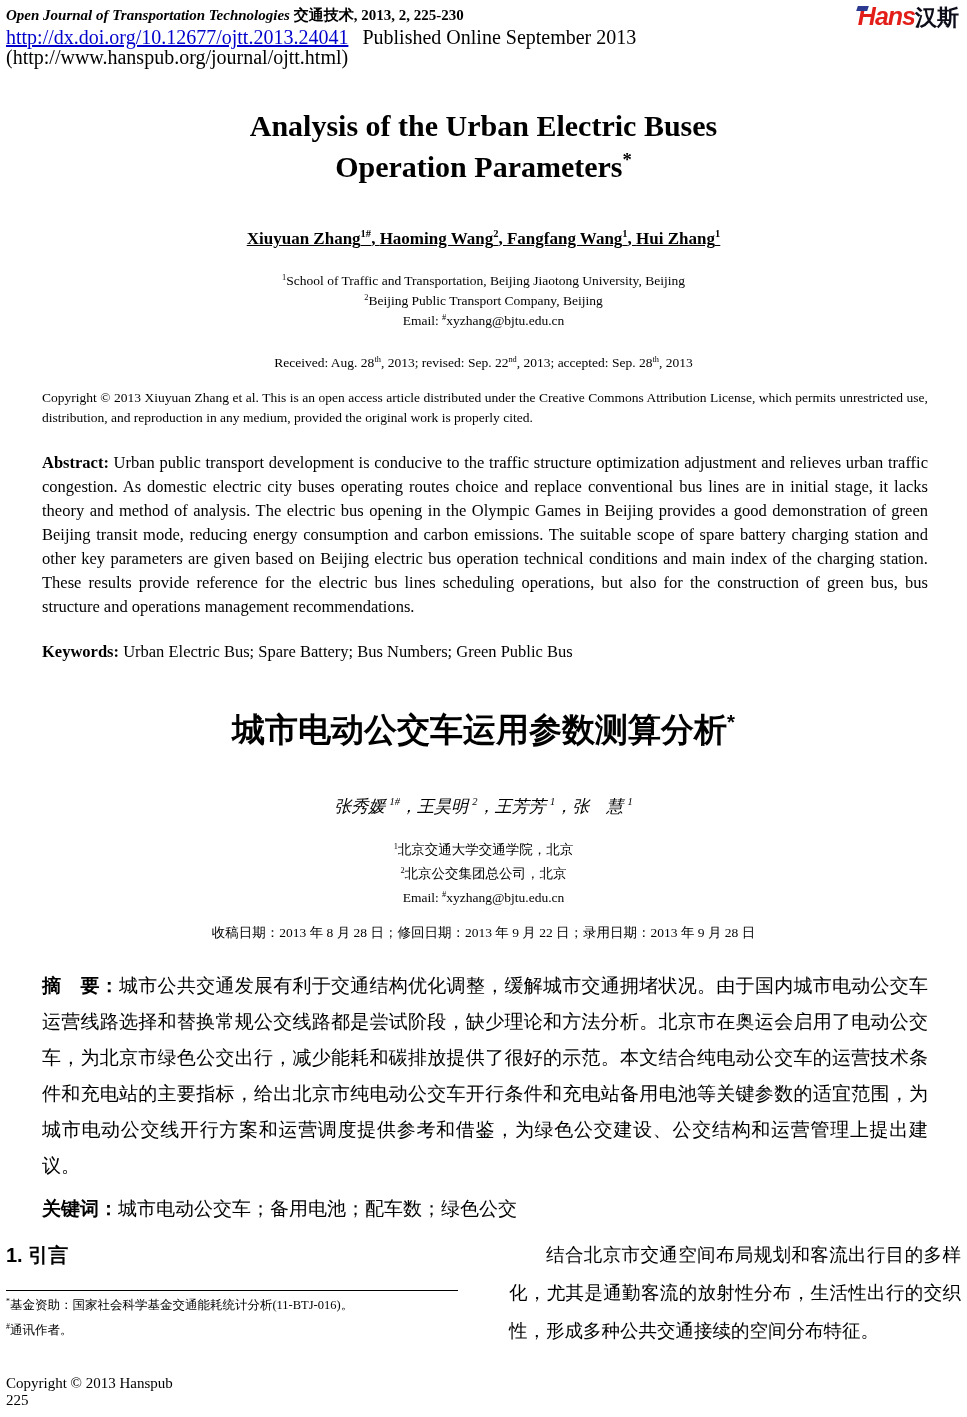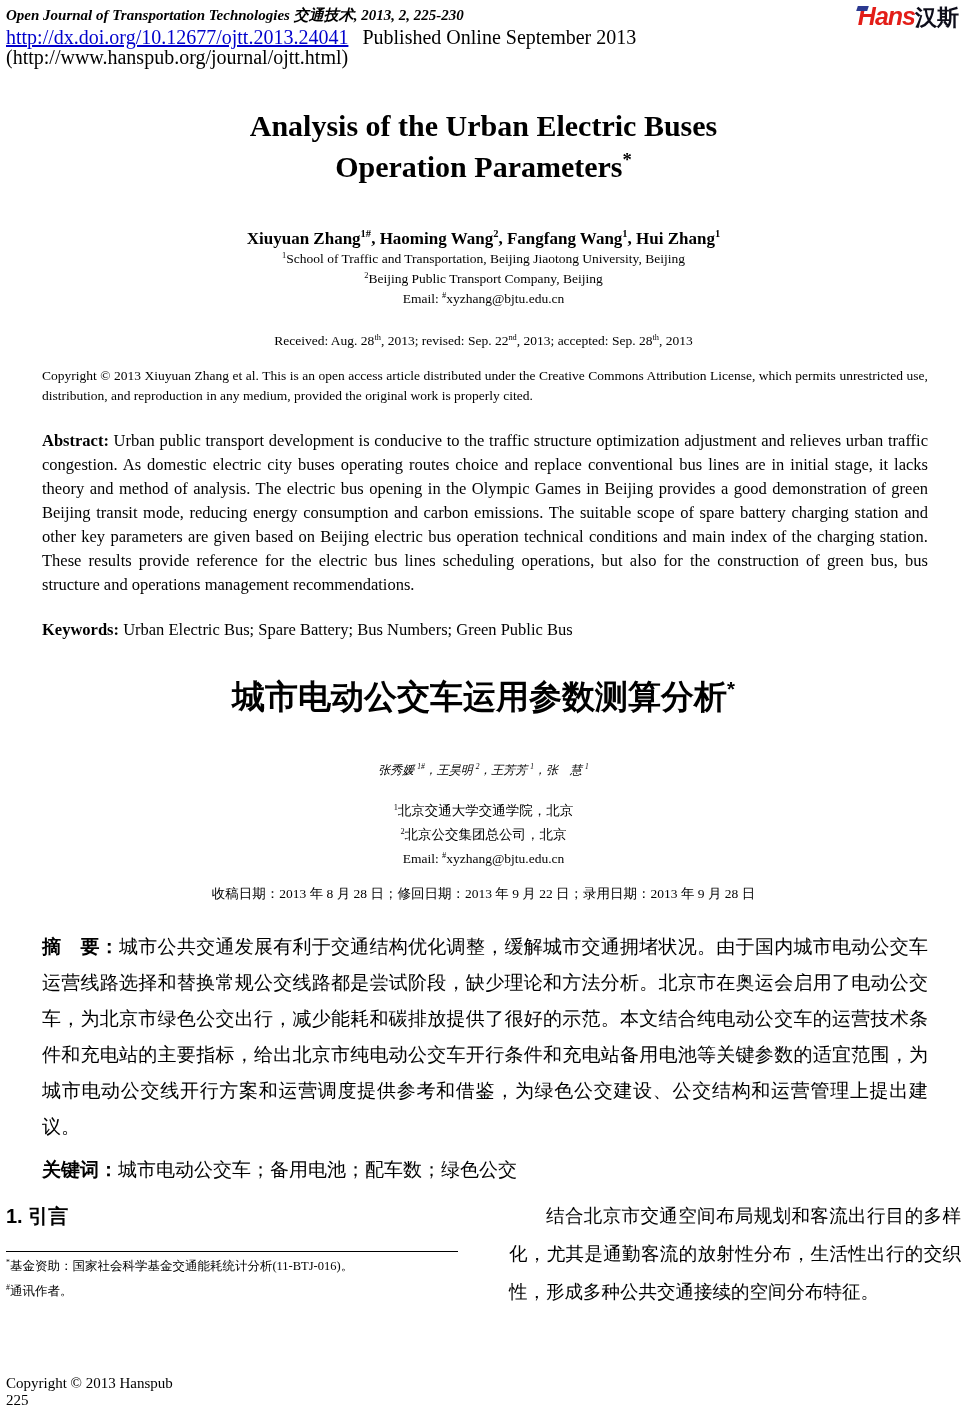--- a/index.html
+++ b/index.html
@@ -5,46 +5,46 @@
   * { margin:0; padding:0; box-sizing:border-box; }
   html,body { background:#888; }
   .page {
     width:967px; height:1417px; margin:0 auto; background:#ffffff;
     position:relative; color:#000; font-family:"Liberation Serif", serif;
     padding:6px 6px 0 6px; overflow:hidden;
   }
   
   .hdr-line1 { font-size:15px; line-height:18px; }
   .j-en { font-weight:bold; font-style:italic; }
-  .j-cn { font-weight:bold;font-style:italic; }
+  .j-cn { font-weight:bold; }
   .hdr-line2 { font-size:20px; line-height:20px; margin-top:3px; }
   .doi { color:#0000cc; text-decoration:underline; cursor:pointer; }
   .published { margin-left:14px; }
   .logo { position:absolute; top:2px; right:8px; white-space:nowrap; }
   .logo .accent { position:absolute; left:-1px; top:4px; width:11px; height:5px;
                   background:#2b3990; transform:skewX(-18deg); }
   .logo .hans { color:#e31e18; font-weight:bold; font-style:italic;
                 font-size:25px; letter-spacing:-1px; font-family:"Liberation Sans",sans-serif; position:relative;margin-top:44px; }
   .logo .hanscn { color:#0d0d1a; font-weight:bold; font-size:22px;
                   font-family:"Liberation Sans",sans-serif; }
   
   .title { margin-top:38px; text-align:center; font-size:30px; font-weight:bold; line-height:41px; }
   sup { font-size:0.62em; vertical-align:super; line-height:0; }
-  .authors { margin-top:42px; text-align:center; font-size:17px; font-weight:bold; }
-  .affil { text-align:center; font-size:13.5px; line-height:20px; }
+  .authors { margin-top:42px; text-align:center; font-size:17px; font-weight:bold;text-decoration:underline; }
+  .affil { margin-top:22px; text-align:center; font-size:13.5px; line-height:20px; }
   .received { margin-top:24px; text-align:center; font-size:13.5px; }
   .front { margin-left:36px; margin-right:33px; }
   .copyright { margin-top:17px; font-size:13.5px; line-height:20px; text-align:justify; }
   .abstract { margin-top:23px; font-size:16.5px; line-height:24px; text-align:justify; }
   .blabel { font-weight:bold; }
   .keywords { margin-top:21px; font-size:16.5px; line-height:24px; }
   
-  .cn-title { margin-top:33px; text-align:center; font-size:33px; font-weight:bold;
+  .cn-title { margin-top:44px; text-align:center; font-size:33px; font-weight:bold;
               font-family:"Liberation Sans",sans-serif; }
-  .cn-authors { margin-top:42px; text-align:center; font-size:12px; font-style:italic; }
+  .cn-authors { margin-top:42px; text-align:center; font-size:17px; font-style:italic; }
   .cn-affil { margin-top:20px; text-align:center; font-size:13.5px; line-height:24px; }
   .cn-dates { margin-top:14px; text-align:center; font-size:13.5px; }
   .cn-abstract { margin-top:26px; font-size:19px; line-height:36px; text-align:justify; }
   .cn-label { font-family:"Liberation Sans",sans-serif; font-weight:bold; }
   .cn-keywords { margin-top:12px; font-size:19px; line-height:26px; }
   
   .cols { margin-top:20px; display:flex;justify-content:space-between; }
   .col-l { width:460px; }
   .col-r { width:452px; margin-left:43px; }
   .sec-h { font-size:20px; font-weight:bold; font-family:"Liberation Sans",sans-serif; }

